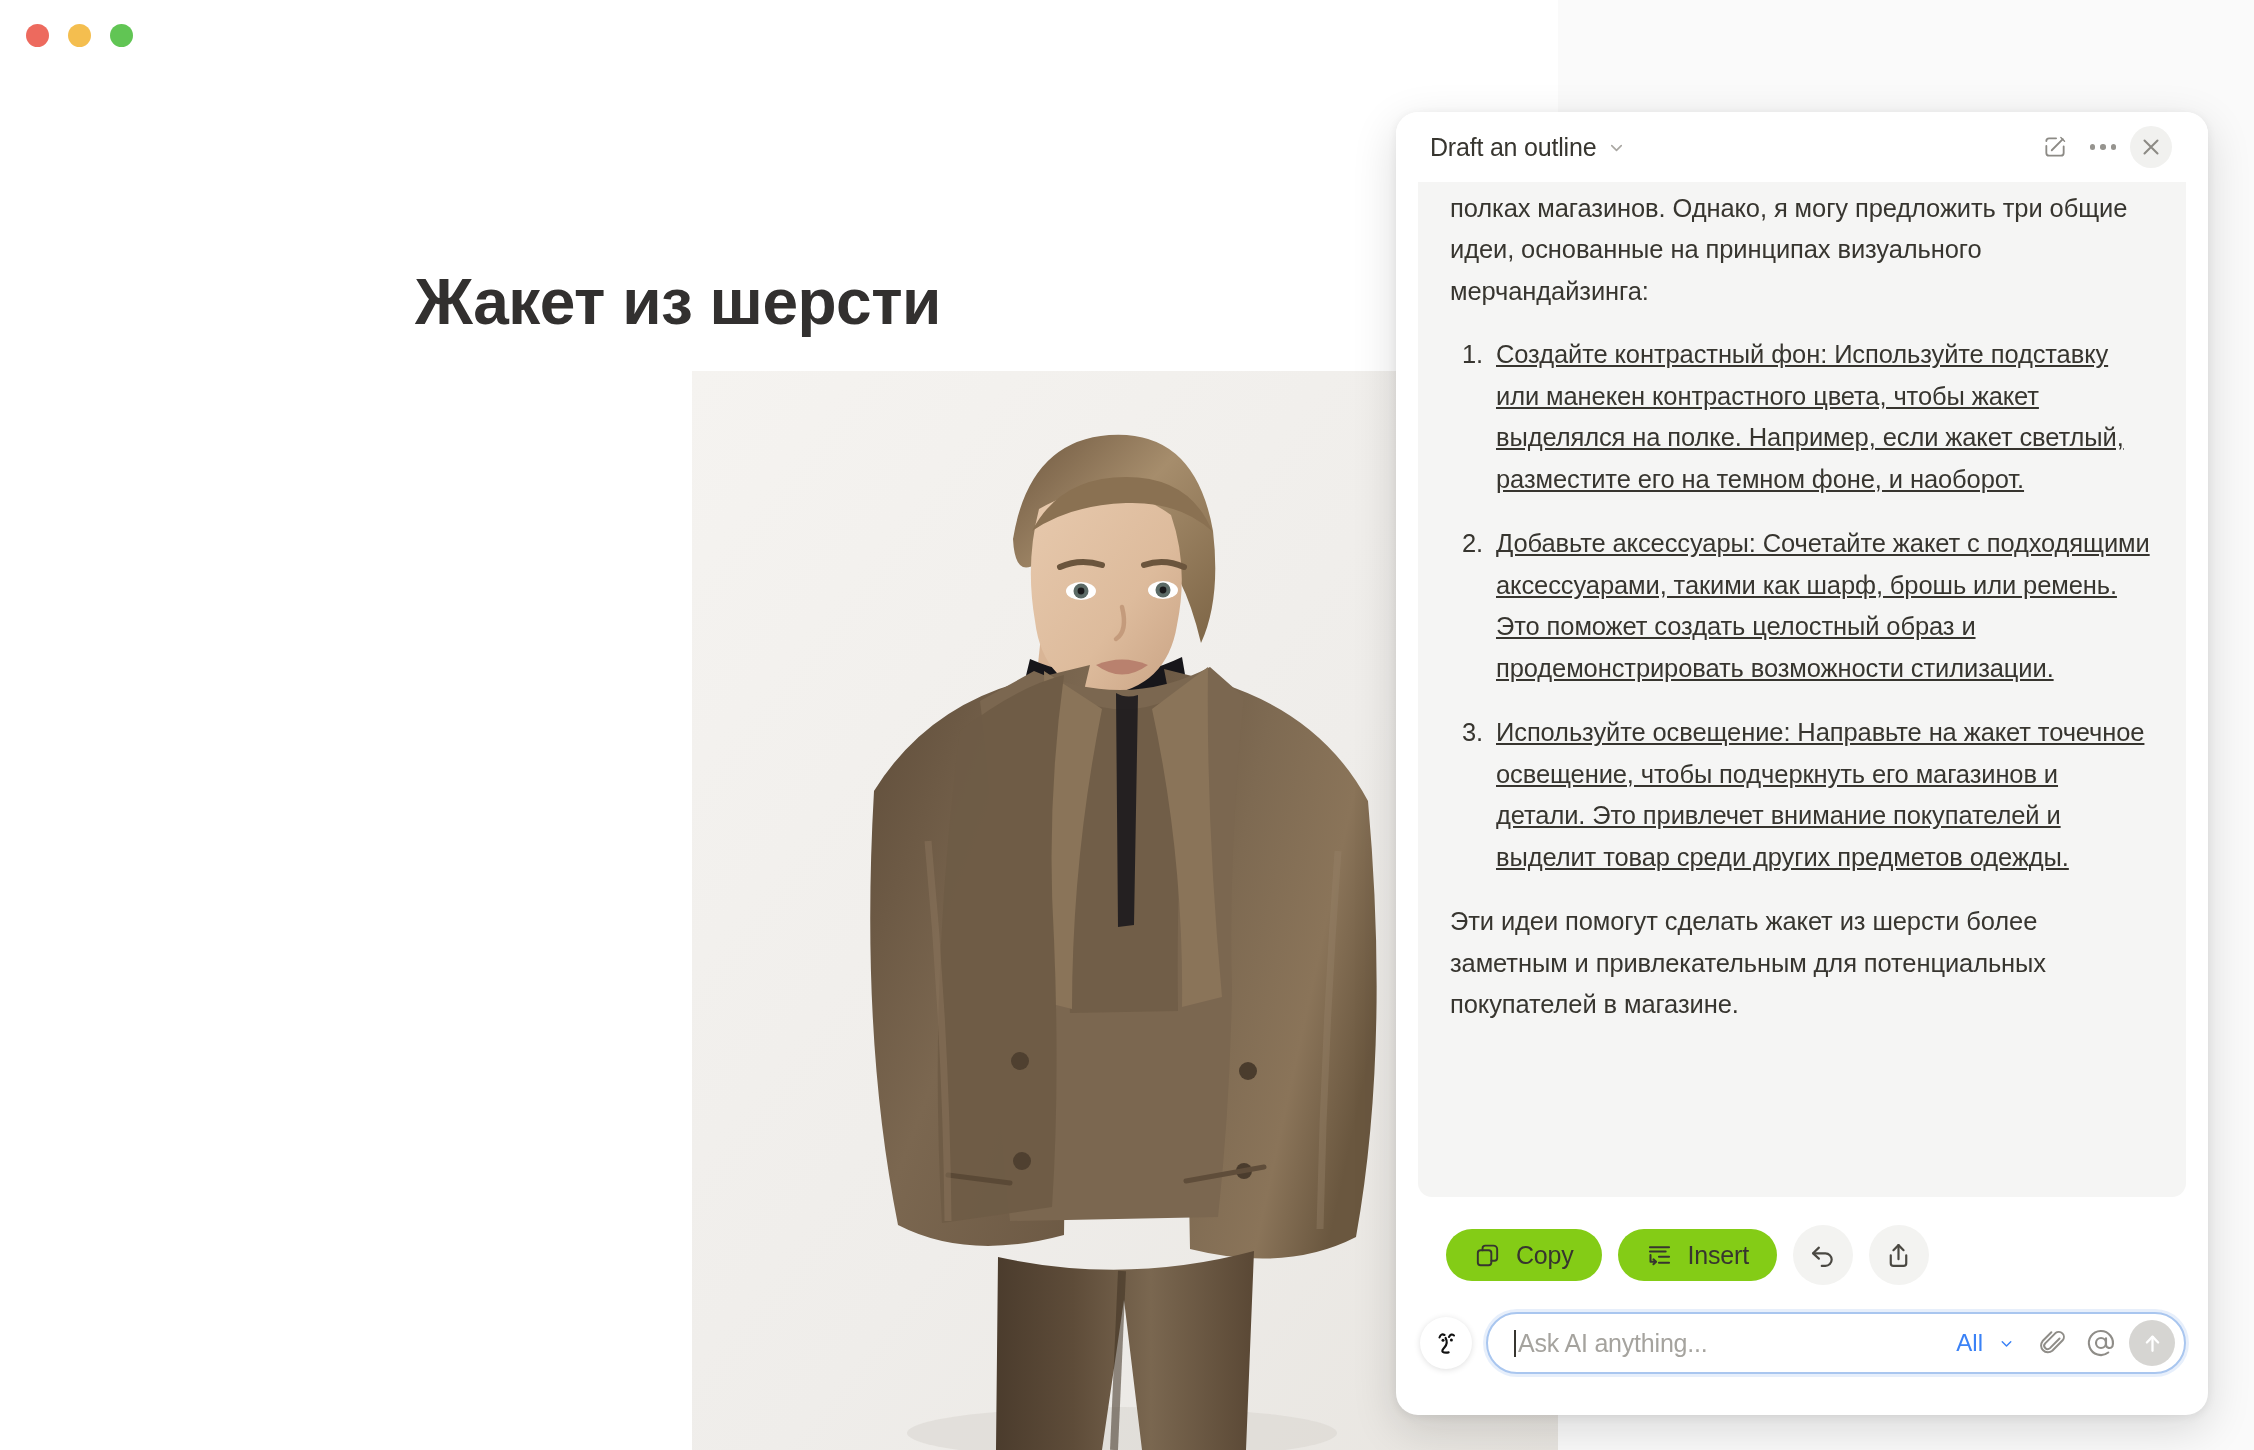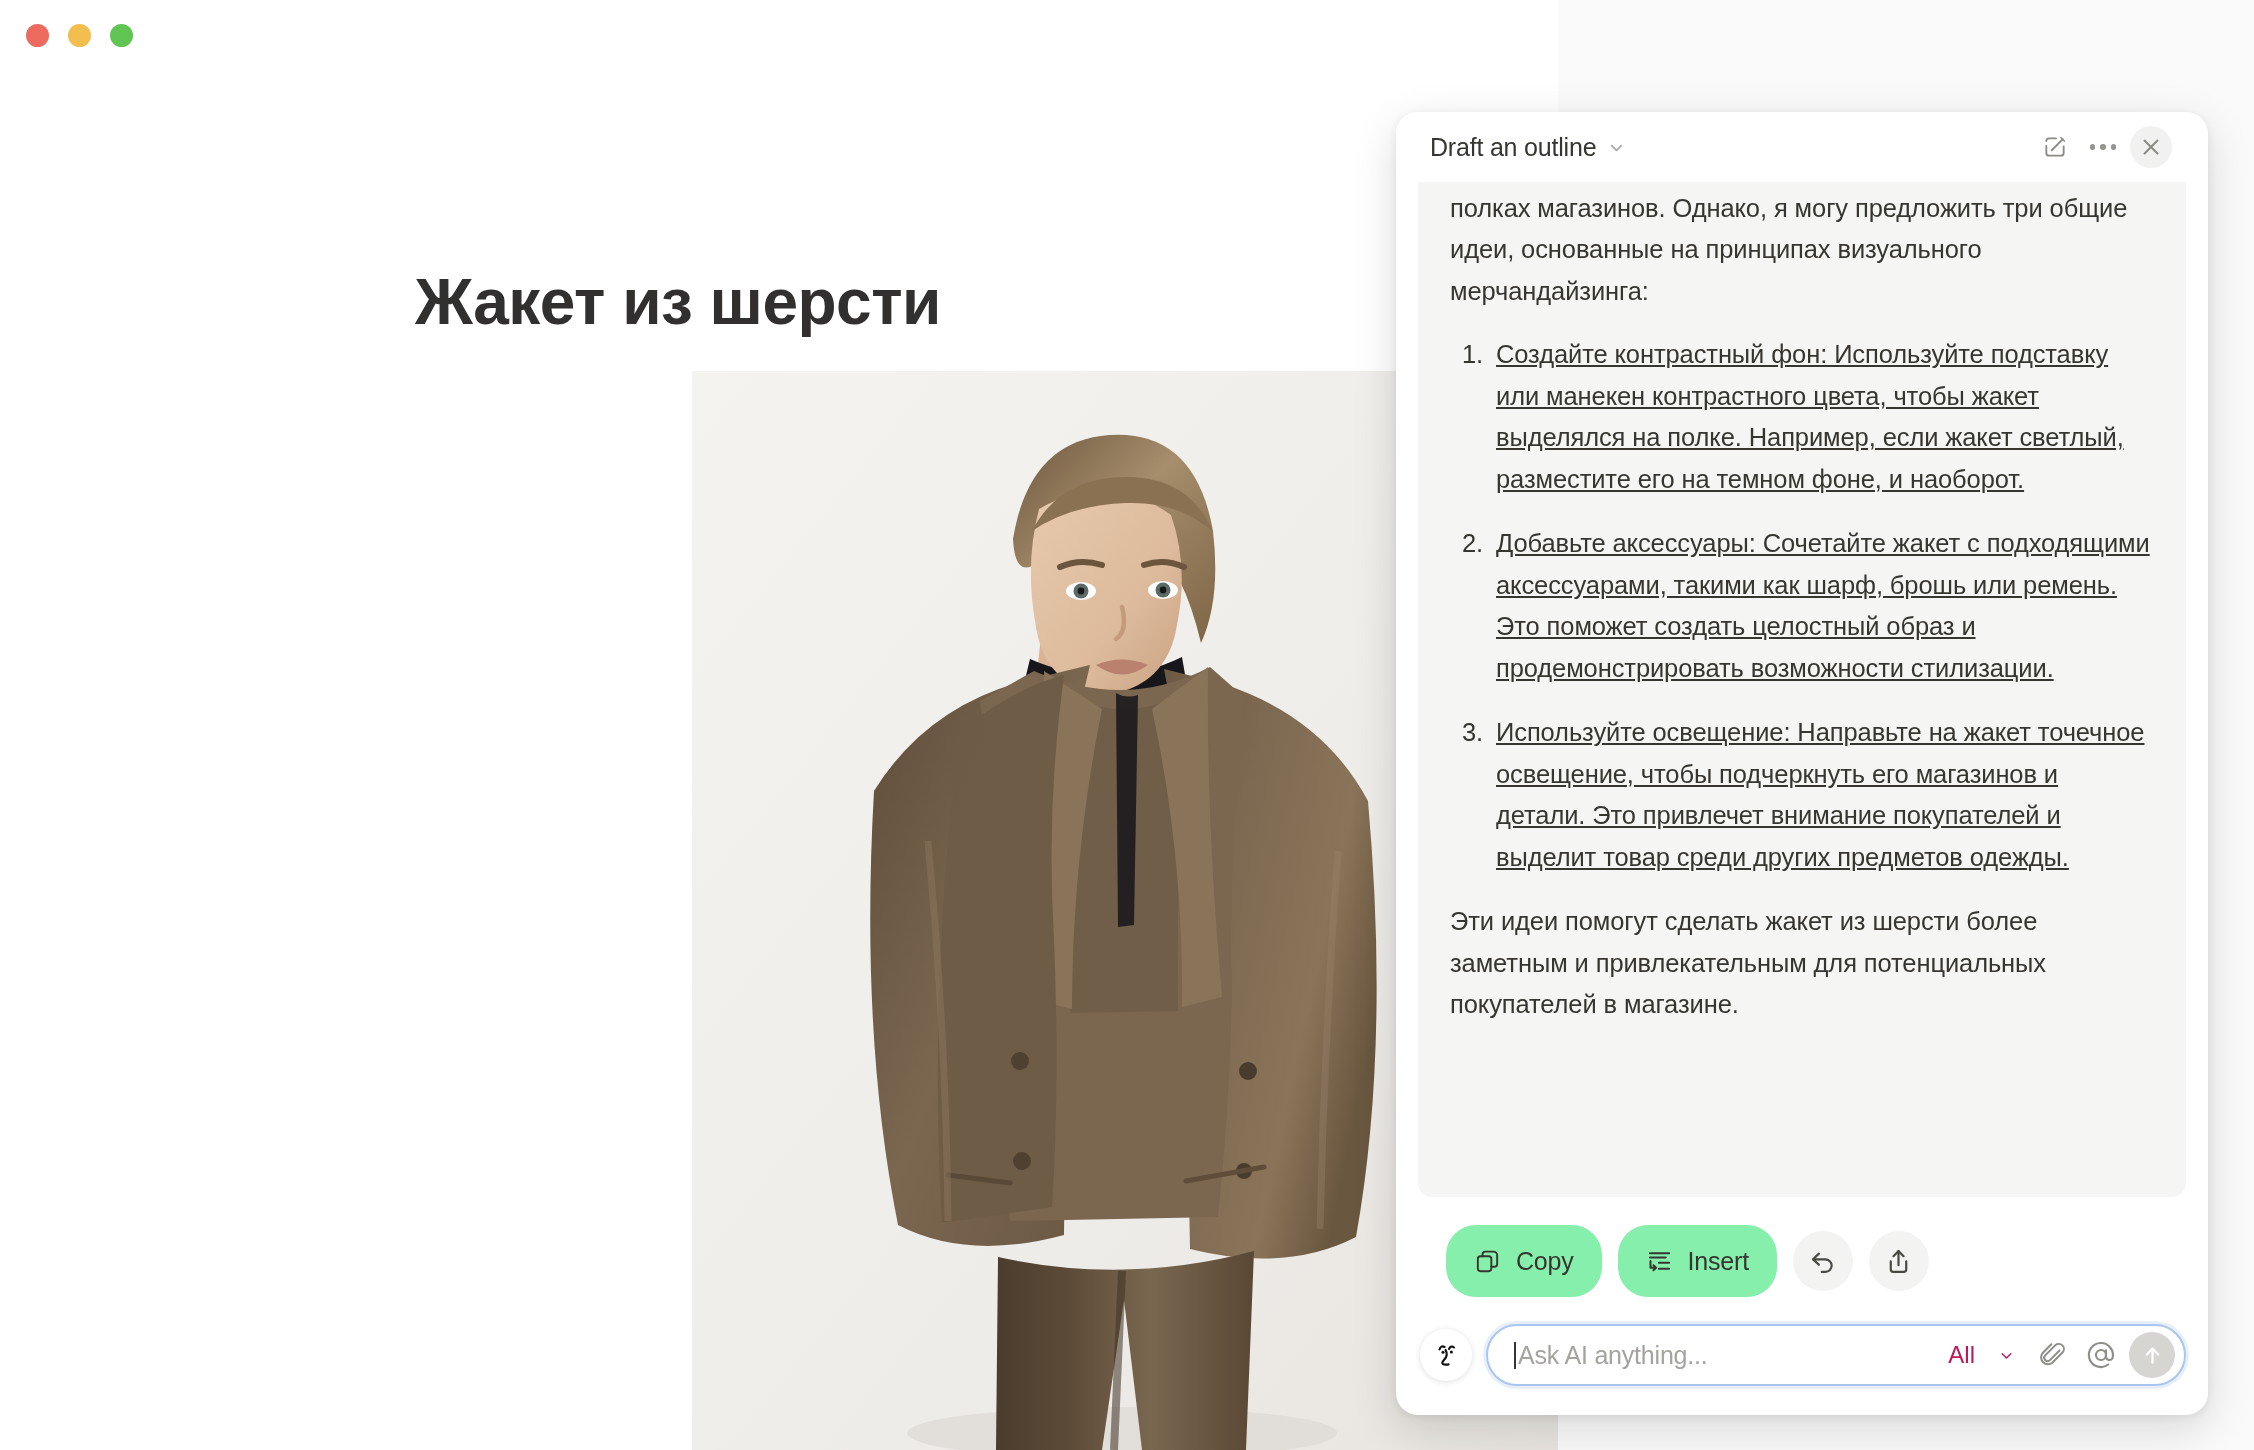--- a/index.html
+++ b/index.html
@@ -180,23 +180,23 @@
   }
 
   
   .actions {
     display: flex;
     align-items: center;
     gap: 16px;
     padding: 28px 0 0 50px;
   }
   .act-btn {
-    height: 72px;
+    height: 52px;
     border-radius: 30px;
-    background: #86efac;
+    background: #84cc16;
     display: inline-flex;
     align-items: center;
     gap: 15px;
     padding: 0 28px;
     font-size: 25px;
     color: #37352f;
     cursor: pointer;
     border: none;
     font-family: inherit;
     letter-spacing: -0.2px;
@@ -254,23 +254,23 @@
     font-size: 25px;
     font-family: inherit;
     color: #8b5cf6;
     background: transparent;
     letter-spacing: -0.2px;
   }
   .ask-input::placeholder { color: #a5a39e; }
   .scope-sel {
     display: inline-flex;
     align-items: center;
-    gap: 23px;
+    gap: 15px;
     font-size: 24px;
-    color: #be185d;
+    color: #3b82f6;
     margin-right: 18px;
     cursor: pointer;
     white-space: nowrap;
   }
   .comp-icon {
     width: 40px; height: 40px;
     display: inline-flex; align-items: center; justify-content: center;
     color: #8f8d88;
     margin-right: 8px;
     cursor: pointer;

